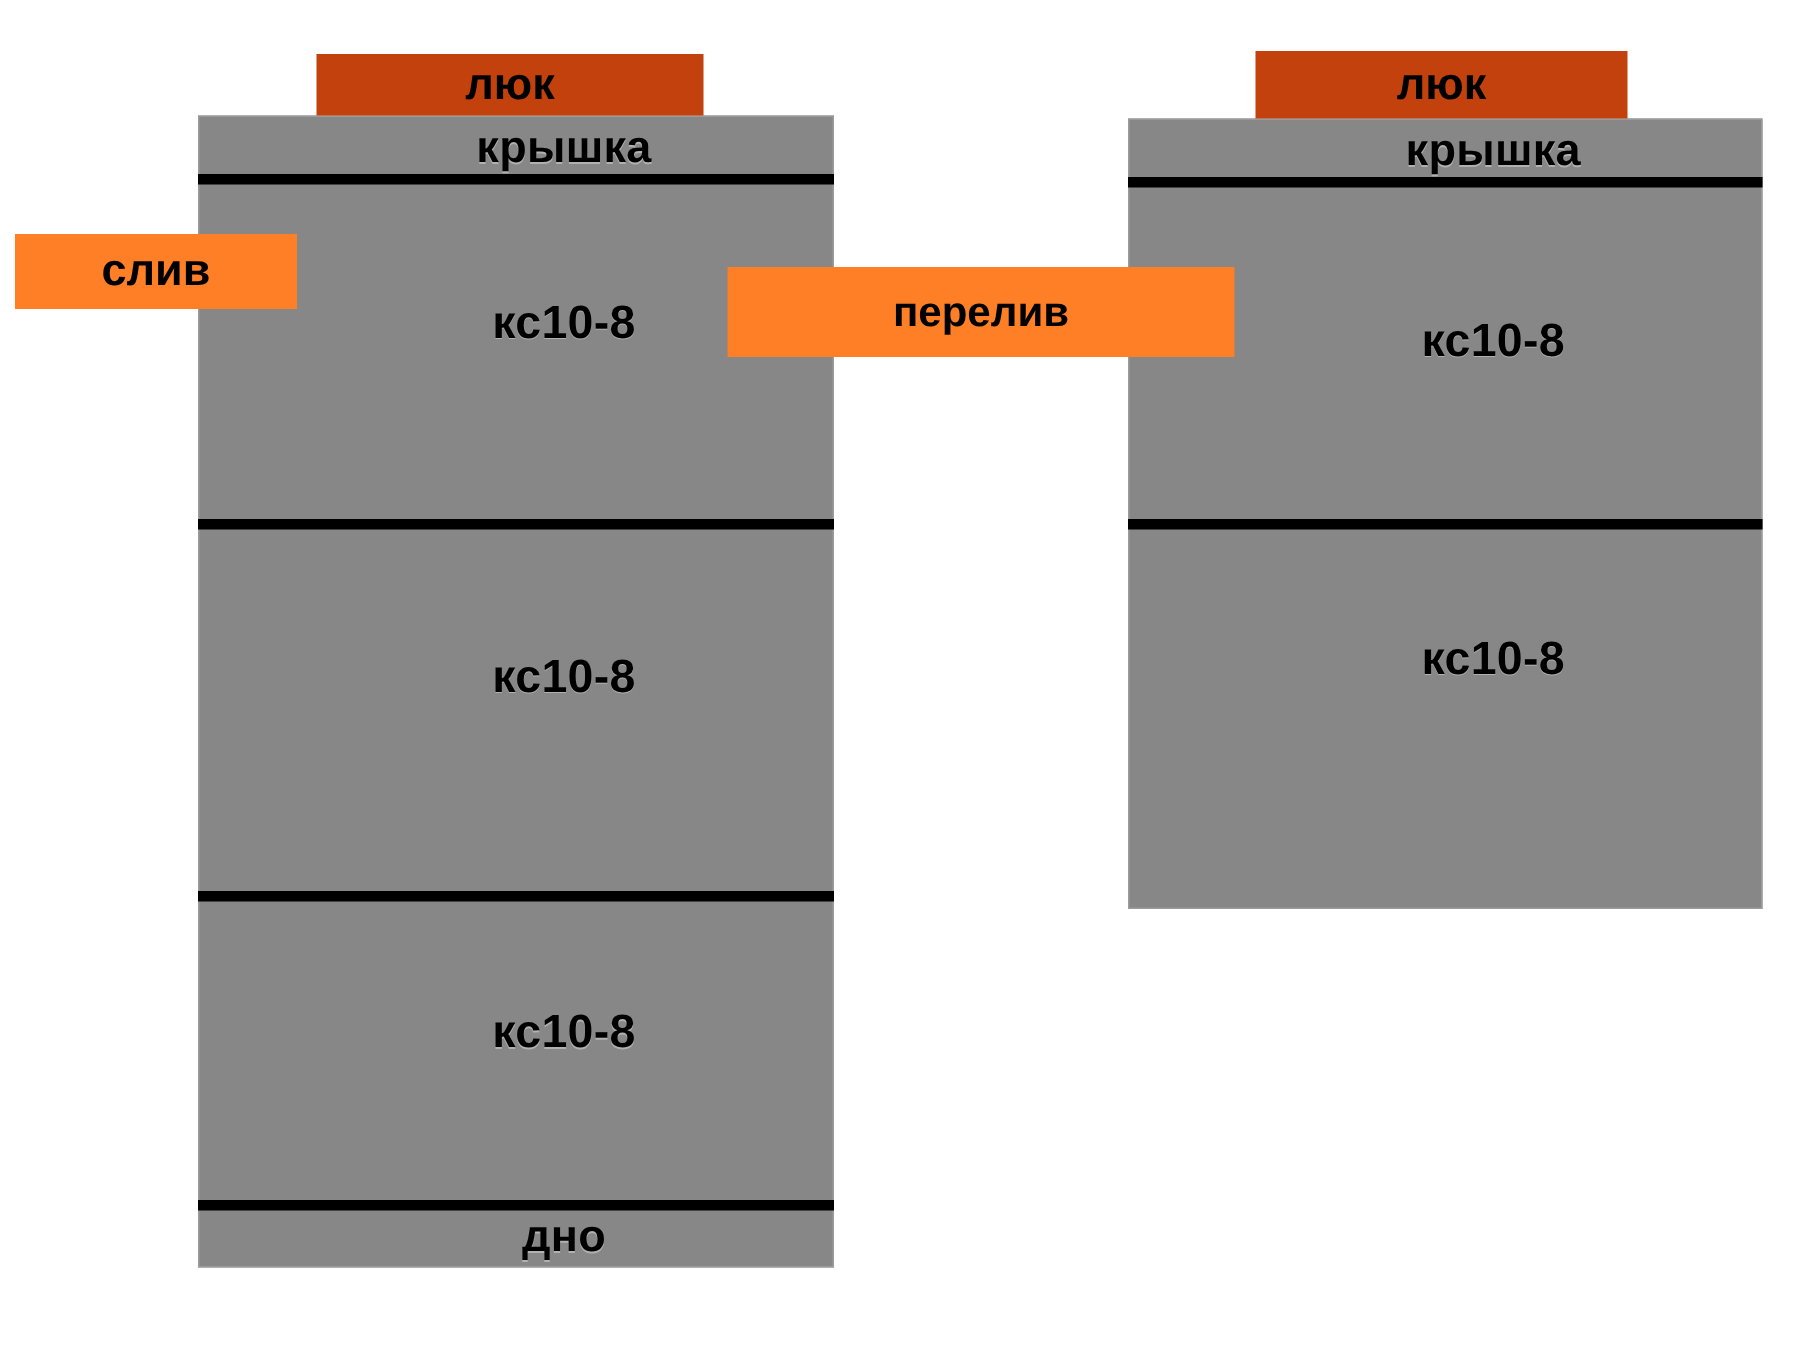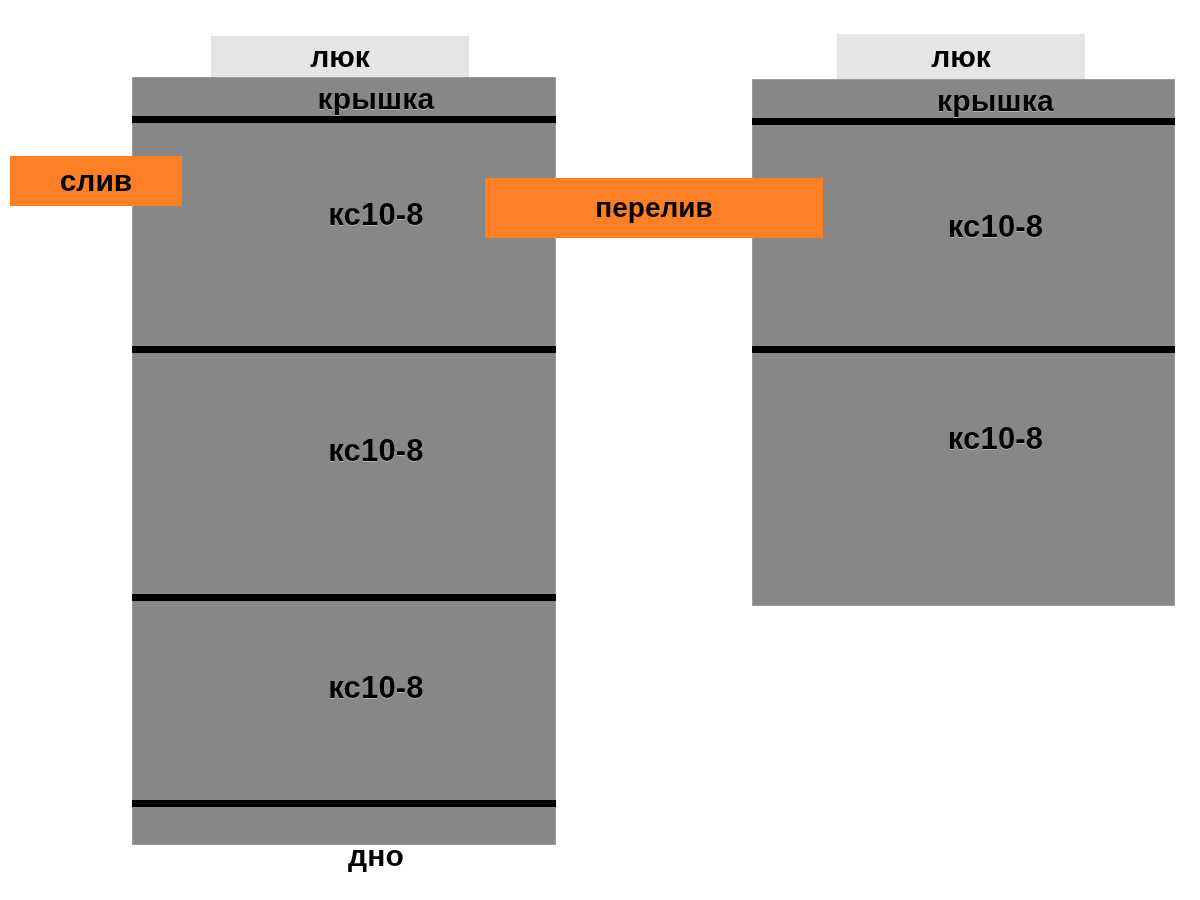--- a/index.html
+++ b/index.html
@@ -59,21 +59,21 @@
   .callout {
     position: absolute;
     display: flex;
     align-items: center;
     justify-content: center;
     color: #000000;
     font-weight: bold;
     white-space: nowrap;
     line-height: 1;
   }
-  .callout.green  { background: #e5e5e5; text-align: center; }
+  .callout.green  { background: #c2410c; text-align: center; }
   .callout.orange { background: #ff7f27; }
 </style>
 </head>
 <body>
 
 <div id="canvas">
 
   <div class="tank" style="left:132px; top:77px; width:424px; height:768px;"></div>
 
   <div class="ring-divider" style="left:132px; top:116px; width:424px;"></div>
@@ -85,35 +85,35 @@
   <div class="ring-divider" style="left:132px; top:800px; width:424px;"></div>
 
   <div class="tank-label" style="left:132px; top:84px; width:424px; font-size:30px;">крышка</div>
 
   <div class="tank-label" style="left:132px; top:199px; width:424px; font-size:31px;">кс10-8</div>
 
   <div class="tank-label" style="left:132px; top:435px; width:424px; font-size:31px;">кс10-8</div>
 
   <div class="tank-label" style="left:132px; top:672px; width:424px; font-size:31px;">кс10-8</div>
 
-  <div class="tank-label" style="left:132px; top:810px; width:424px; font-size:30px;margin-top:31px;">дно</div>
+  <div class="tank-label" style="left:132px; top:810px; width:424px; font-size:30px;">дно</div>
 
   <div class="tank" style="left:752px; top:79px; width:423px; height:527px;"></div>
 
   <div class="ring-divider" style="left:752px; top:118px; width:423px;"></div>
 
   <div class="ring-divider" style="left:752px; top:346px; width:423px;"></div>
 
   <div class="tank-label" style="left:752px; top:86px; width:423px; font-size:30px;">крышка</div>
 
   <div class="tank-label" style="left:752px; top:211px; width:423px; font-size:31px;">кс10-8</div>
 
   <div class="tank-label" style="left:752px; top:423px; width:423px; font-size:31px;">кс10-8</div>
 
   <div class="callout green" style="left:211px; top:36px; width:258px; height:41px; font-size:30px;">люк</div>
 
   <div class="callout green" style="left:837px; top:34px; width:248px; height:45px; font-size:30px;">люк</div>
 
-  <div class="callout orange" style="left:10px; top:156px; width:172px; height:50px; font-size:30px;">слив</div>
+  <div class="callout orange" style="left:10px; top:156px; width:188px; height:50px; font-size:30px;">слив</div>
 
   <div class="callout orange" style="left:485px; top:178px; width:338px; height:60px; font-size:28px;">перелив</div>
 
 </div>
 
 </body></html>

